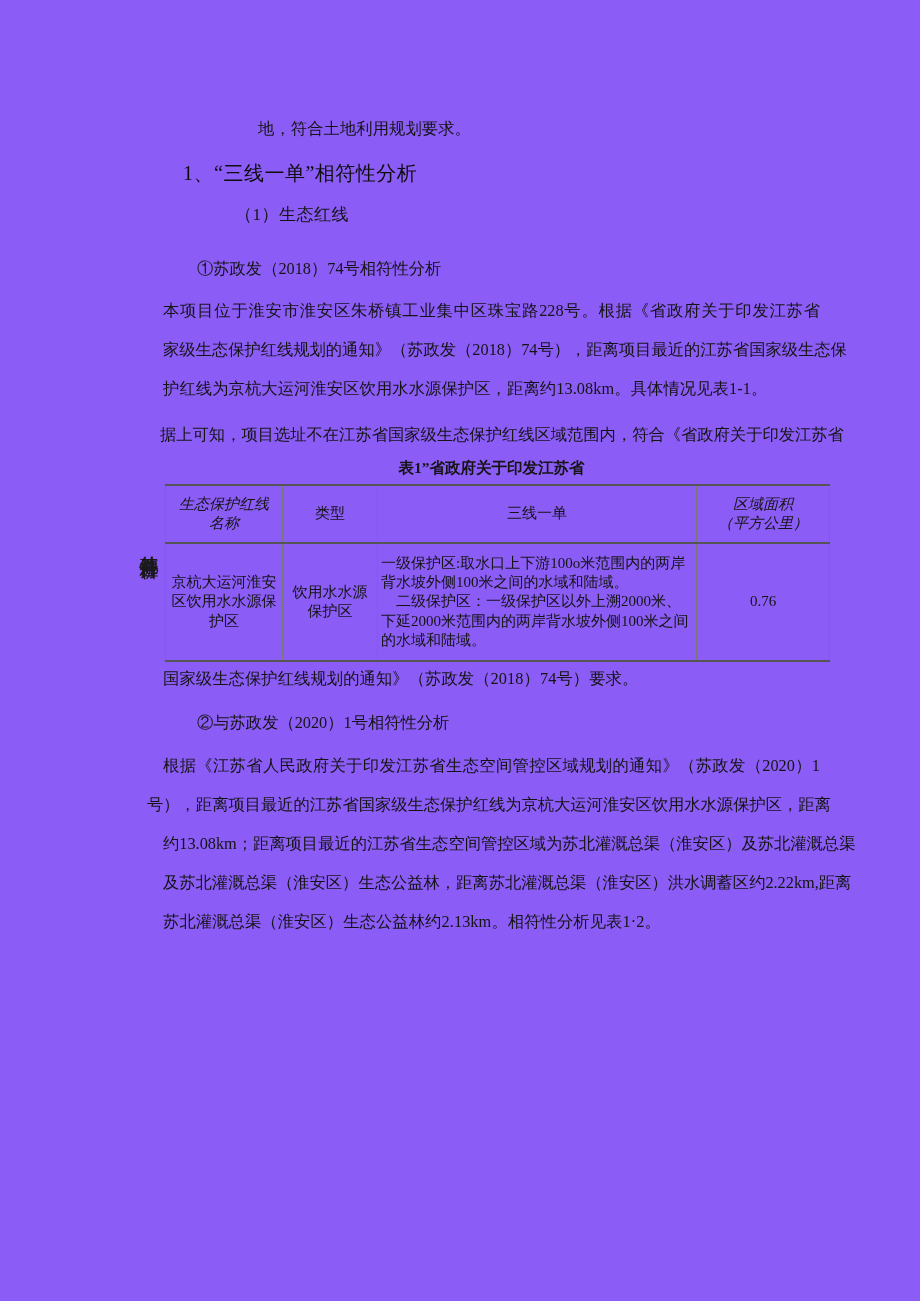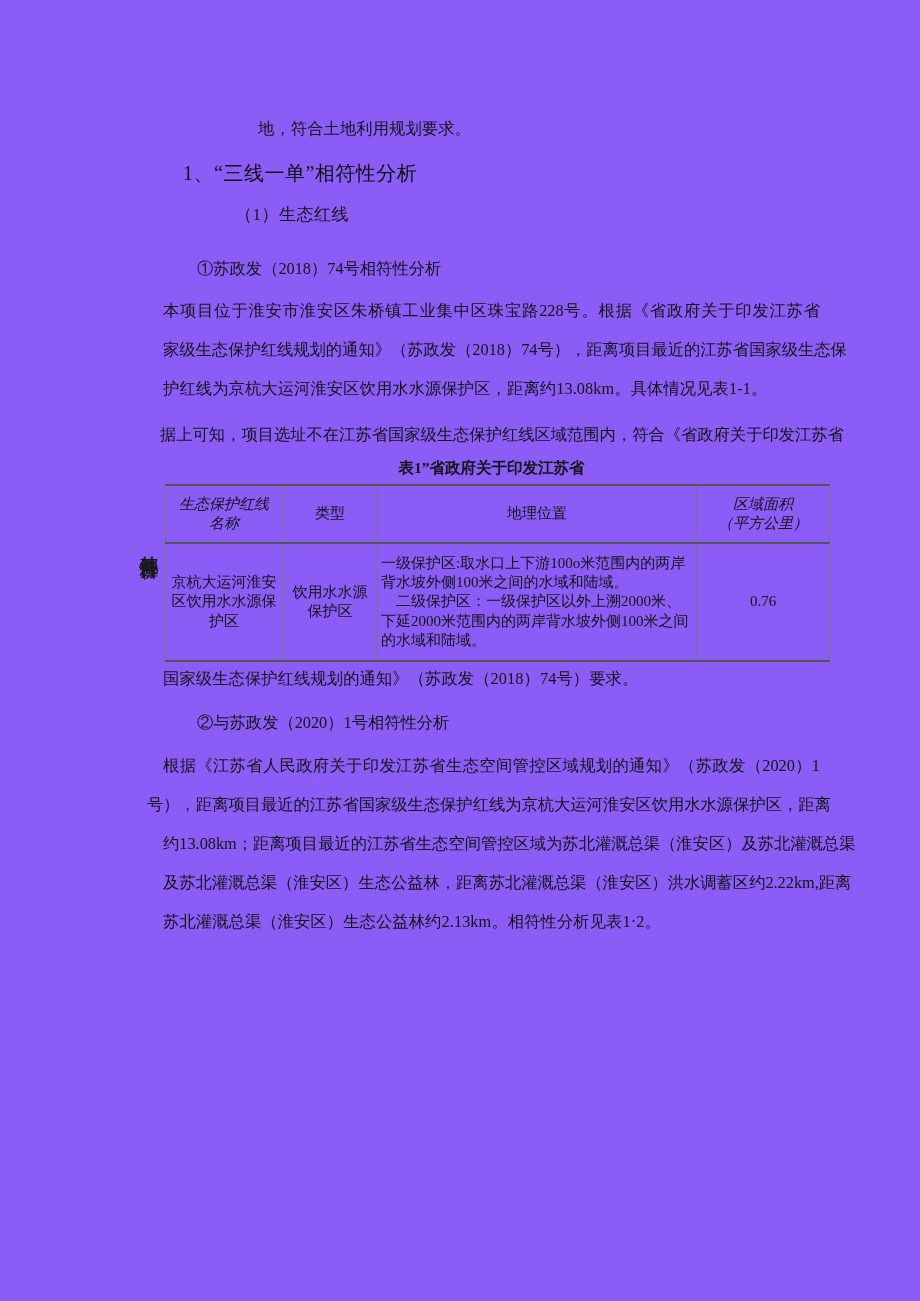--- a/index.html
+++ b/index.html
@@ -156,21 +156,21 @@
   <div class="tbl-caption">表1”省政府关于印发江苏省</div>
 
   <table class="eco">
     <tbody>
       <tr class="hdr">
         <td class="c-name hdr-stack">
           <span>生态保护红线</span>
           <span>名称</span>
         </td>
         <td class="c-type">类型</td>
-        <td class="c-loc" style="text-align:center;">地理位置</td>
+        <td class="c-loc" style="text-align:center;">三线一单</td>
         <td class="c-area hdr-stack">
           <span>区域面积</span>
           <span>（平方公里）</span>
         </td>
       </tr>
       <tr class="body">
         <td class="c-name">京杭大运河淮安区饮用水水源保护区</td>
         <td class="c-type">饮用水水源保护区</td>
         <td class="c-loc">
           <span class="loc-p1">一级保护区:取水口上下游100o米范围内的两岸背水坡外侧100米之间的水域和陆域。</span>

